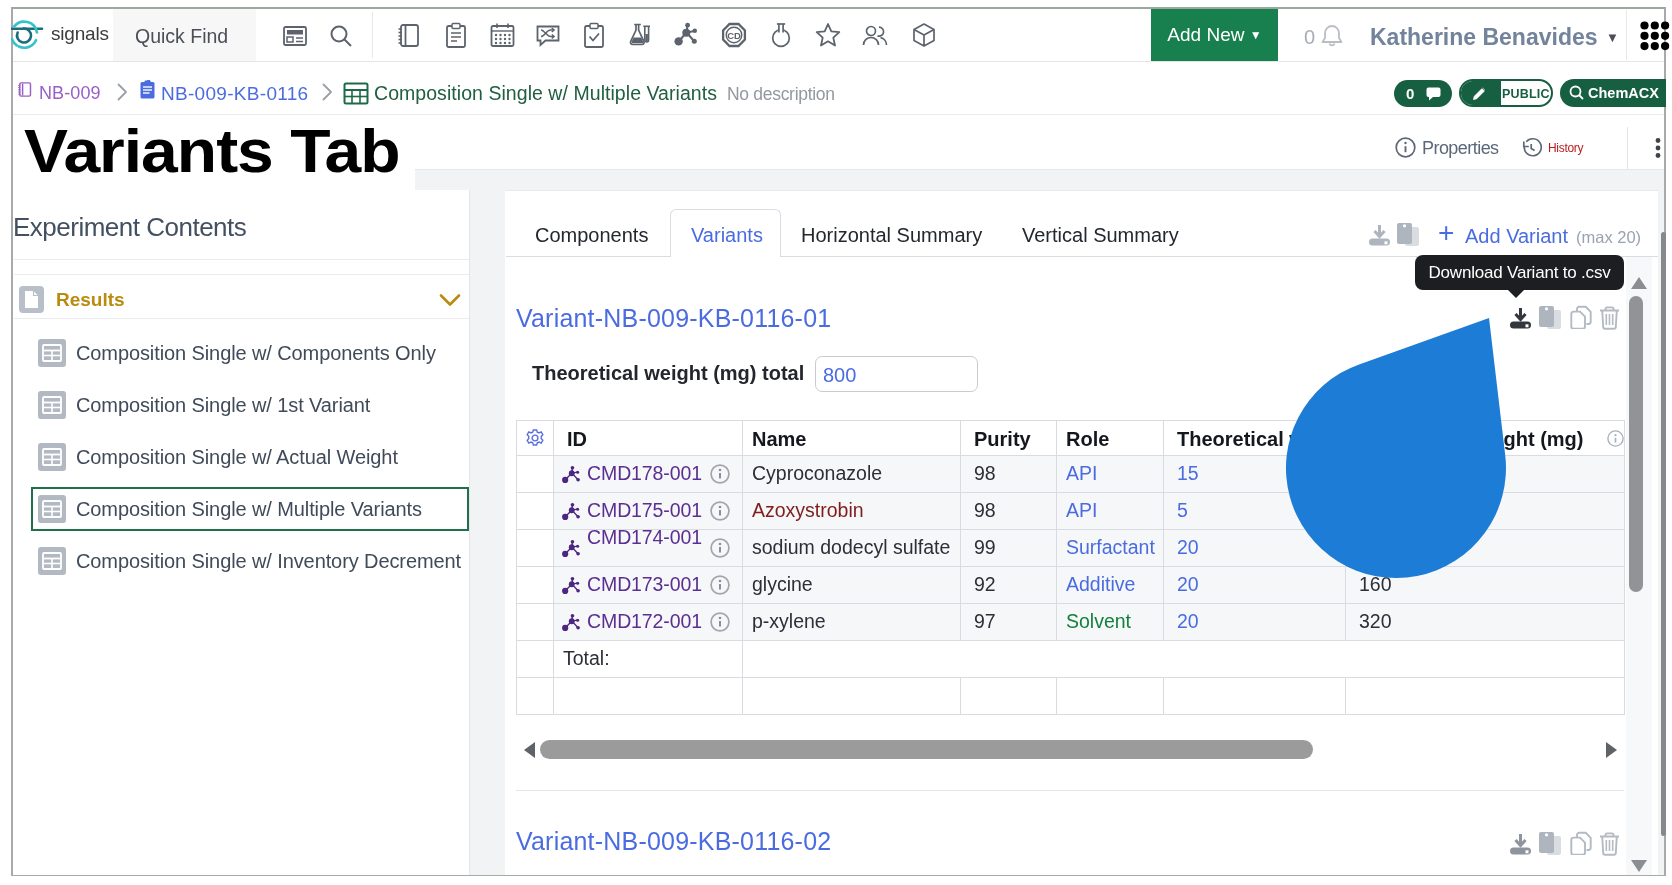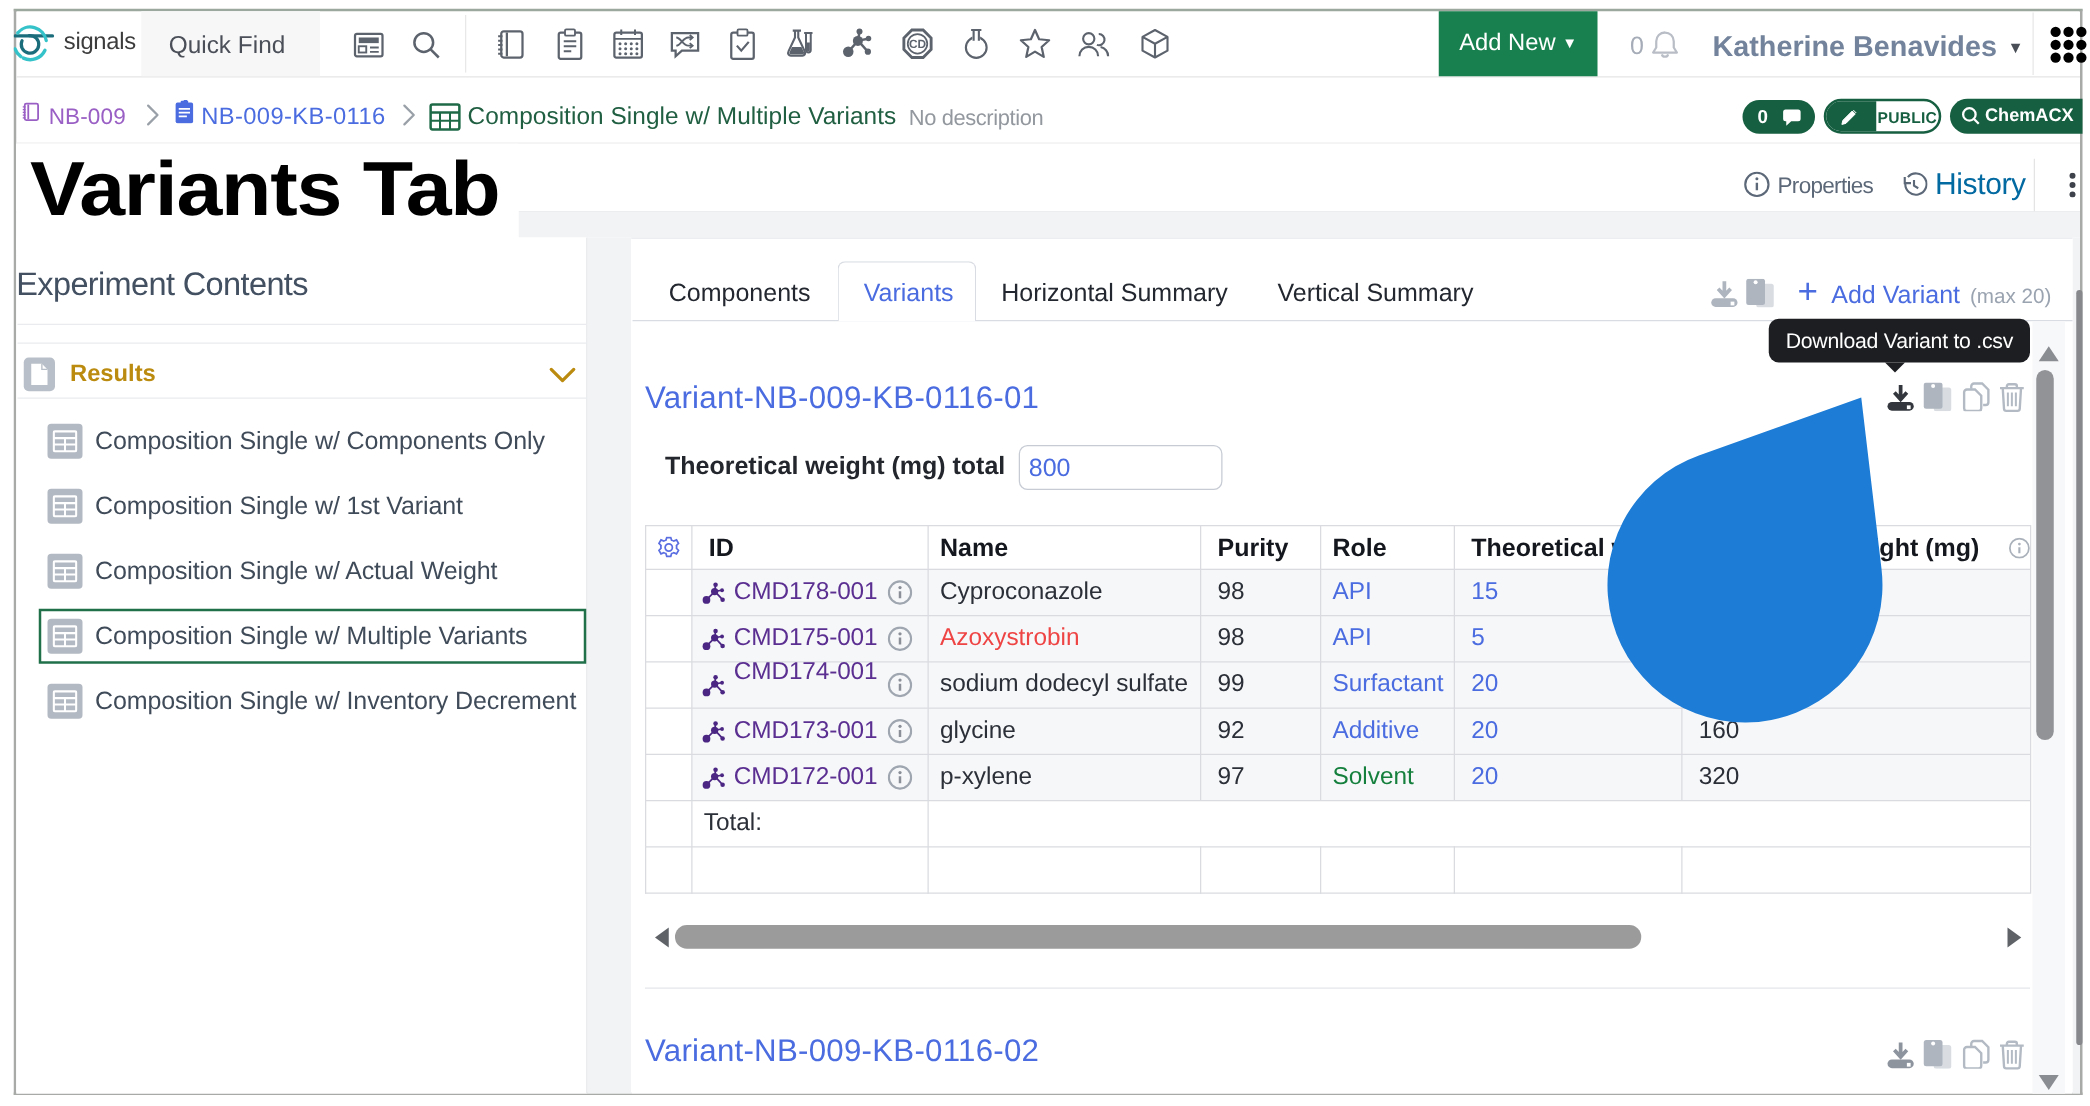--- a/index.html
+++ b/index.html
@@ -200,21 +200,21 @@
 <svg class="ic" style="left:1395px;top:137px;" width="21" height="21" viewBox="0 0 21 21">
       <circle cx="10.5" cy="10.5" r="9.3" fill="none" stroke="#5c6878" stroke-width="1.7"></circle>
       <line x1="10.5" y1="9.2" x2="10.5" y2="15.2" stroke="#5c6878" stroke-width="1.9"></line>
       <circle cx="10.5" cy="6" r="1.2" fill="#5c6878"></circle>
     </svg>
 <div class="abs" style="left:1422px;top:138px;font-size:18px;color:#5c6878;letter-spacing:-.55px;line-height:20px;">Properties</div>
 <svg class="ic" style="left:1520px;top:137px;" width="22" height="22" viewBox="0 0 22 22">
       <path d="M3.8 4.5 v5 h5 M4.3 9.3 a8.5 8.5 0 1 0 2-4.6" fill="none" stroke="#5c6878" stroke-width="1.7"></path>
       <path d="M11.2 7 v4.6 l3.4 2" fill="none" stroke="#5c6878" stroke-width="1.7"></path>
     </svg>
-<div class="abs" style="left:1548px;top:138px;font-size:24px;color:#0369a1;letter-spacing:-.3px;line-height:20px;">History</div>
+<div class="abs" style="left:1548px;top:138px;font-size:12px;color:#b91c1c;letter-spacing:-.3px;line-height:20px;">History</div>
 <div class="abs" style="left:1627px;top:127px;width:1px;height:42px;background:#e4e4e4;"></div>
 <svg class="ic" style="left:1655px;top:138px;" width="6" height="20" viewBox="0 0 6 20">
       <circle cx="3" cy="2.5" r="2.4" fill="#3e424a"></circle>
       <circle cx="3" cy="10" r="2.4" fill="#3e424a"></circle>
       <circle cx="3" cy="17.5" r="2.4" fill="#3e424a"></circle>
     </svg>
 <div class="abs" style="left:13px;top:170px;width:1651px;height:20px;background:#f2f3f5;"></div>
 <div class="abs" style="left:470px;top:190px;width:35px;height:685px;background:#f2f3f5;"></div>
 <div class="abs" style="left:1658px;top:190px;width:6px;height:685px;background:#f2f3f5;"></div>
 <div class="abs" style="left:13px;top:190px;width:457px;height:685px;background:#fff;border-right:1px solid #e4e6e9;"></div>
@@ -408,21 +408,21 @@
       <circle cx="18.3" cy="8" r="1.7" fill="#4b2683"></circle>
       <circle cx="18.8" cy="16.3" r="2" fill="#4b2683"></circle>
       <circle cx="4.6" cy="16.5" r="3.4" fill="#4b2683"></circle>
     </svg>
 <div class="abs" style="left:587px;top:500px;font-size:19.5px;color:#5b2f91;letter-spacing:-.1px;line-height:21px;">CMD175-001</div>
 <svg class="ic" style="left:710px;top:501px;" width="20" height="20" viewBox="0 0 20 20">
       <circle cx="10" cy="10" r="8.9" fill="none" stroke="#9fa6b0" stroke-width="1.7"></circle>
       <line x1="10" y1="9" x2="10" y2="14.5" stroke="#8a8f98" stroke-width="2"></line>
       <circle cx="10" cy="6" r="1.3" fill="#8a8f98"></circle>
     </svg>
-<div class="abs" style="left:752px;top:500px;font-size:19.5px;color:#ef4444;line-height:21px;text-align:center;">Azoxystrobin</div>
+<div class="abs" style="left:752px;top:500px;font-size:19.5px;color:#7f1d1d;line-height:21px;text-align:center;">Azoxystrobin</div>
 <div class="abs" style="left:974px;top:500px;font-size:19.5px;color:#2b2f37;line-height:21px;">98</div>
 <div class="abs" style="left:1066px;top:500px;font-size:19.5px;color:#4a6ce0;line-height:21px;">API</div>
 <div class="abs" style="left:1177px;top:500px;font-size:19.5px;color:#4a6ce0;line-height:21px;">5</div>
 <svg class="ic" style="left:561px;top:538px;" width="20" height="20" viewBox="0 0 22 20">
       <line x1="12" y1="9" x2="12.5" y2="3.5" stroke="#4b2683" stroke-width="1.5"></line>
       <line x1="12" y1="9" x2="18" y2="8" stroke="#4b2683" stroke-width="1.5"></line>
       <line x1="12" y1="9" x2="18.5" y2="16" stroke="#4b2683" stroke-width="1.5"></line>
       <line x1="12" y1="9" x2="5" y2="16" stroke="#4b2683" stroke-width="1.5"></line>
       <circle cx="11.8" cy="9.2" r="3.2" fill="#4b2683"></circle>
       <circle cx="12.6" cy="3.2" r="2" fill="#4b2683"></circle>

